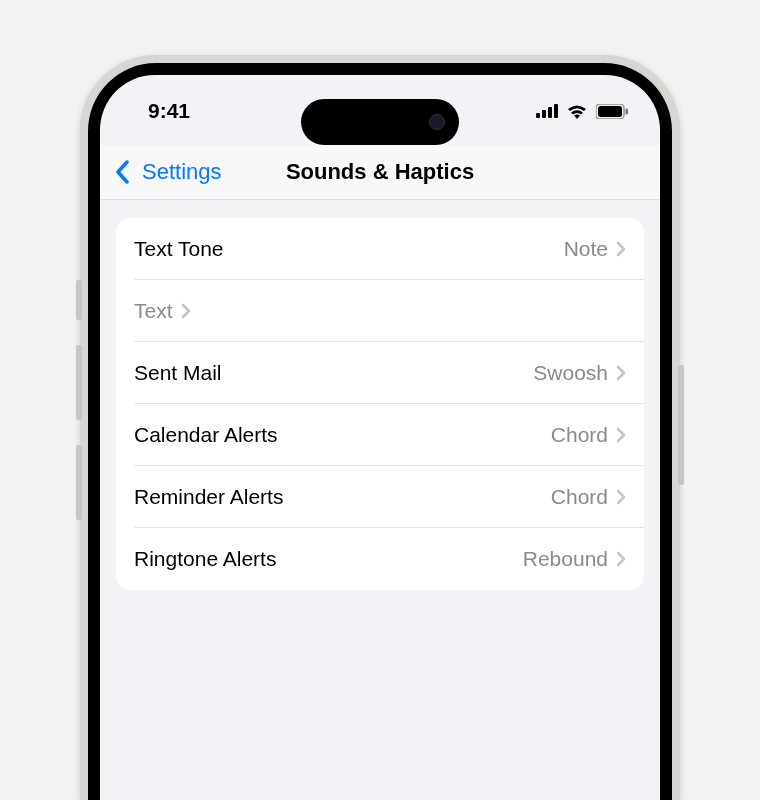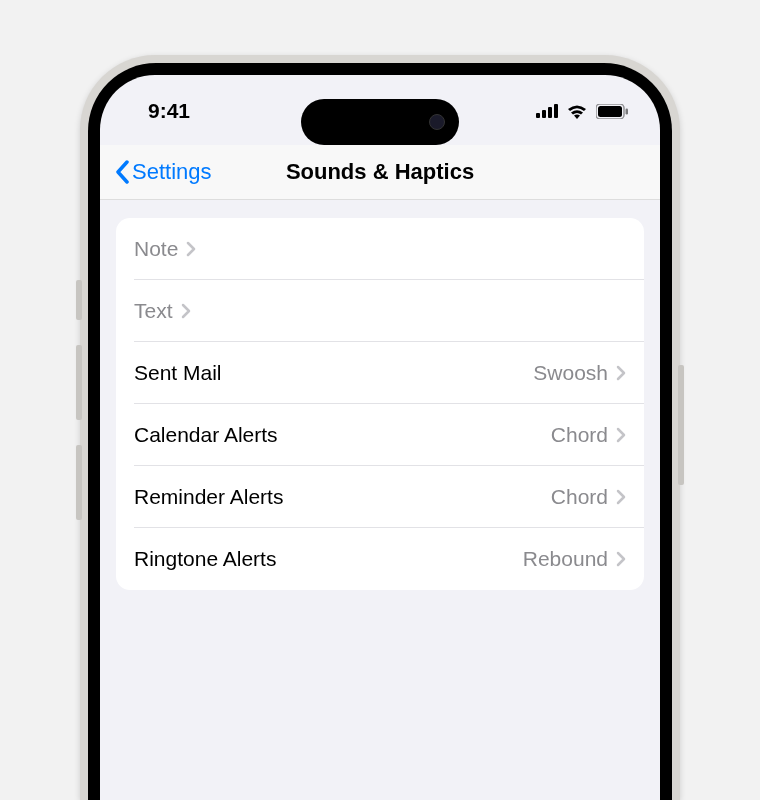--- a/index.html
+++ b/index.html
@@ -93,21 +93,21 @@
       background: #f8f8f8;
       border-bottom: 1px solid #ddd;
     }
     .nav-back {
       position: absolute;
       left: 14px;
       display: flex;
       align-items: center;
       color: #007aff;
       font-size: 22px;
-      gap: 2px;
+      gap: 12px;
       text-align: right;
     }
     .nav-title {
       width: 100%;
       text-align: center;
       font-size: 22px;
       font-weight: 600;
       color: #000;
     }
     .content {
@@ -196,20 +196,21 @@
           <span>Settings</span>
         </div>
         <div class="nav-title">Sounds &amp; Haptics</div>
       </div>
 
       <div class="content">
         <div class="settings-group">
 
 
           <div class="settings-row">
+            <div class="row-label">Text Tone</div>
             <div class="row-value">Note</div>
             <svg class="chevron-right" width="10" height="16" viewBox="0 0 10 16">
                 <path d="M2 2 L8 8 L2 14" stroke="#c4c4c8" stroke-width="2.5" fill="none" stroke-linecap="round" stroke-linejoin="round"></path>
               </svg>
           </div>
 
 
           <div class="settings-row">
             <div class="row-value">Text</div>
             <svg class="chevron-right" width="10" height="16" viewBox="0 0 10 16">

